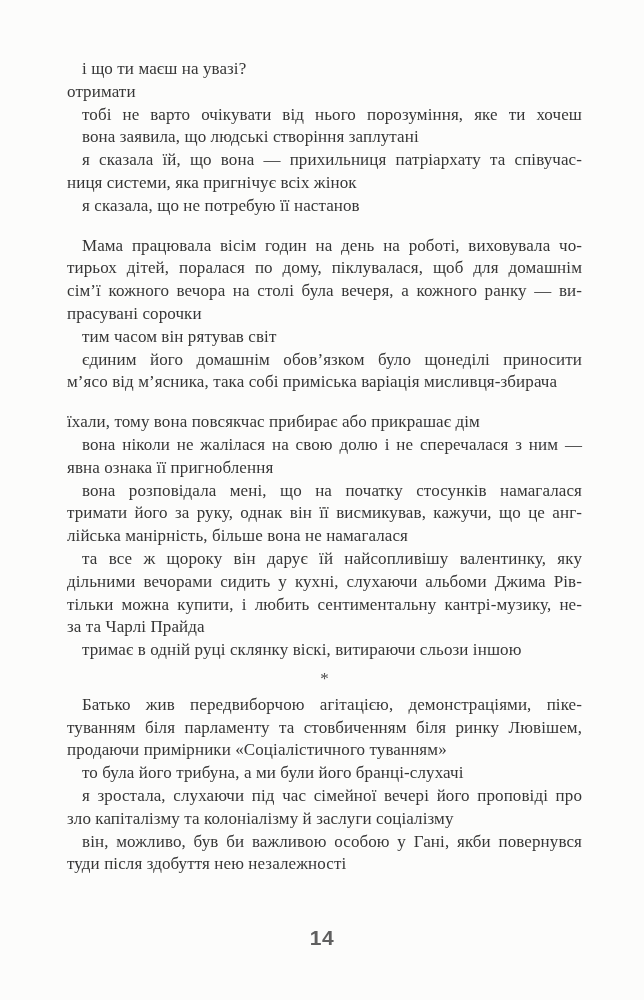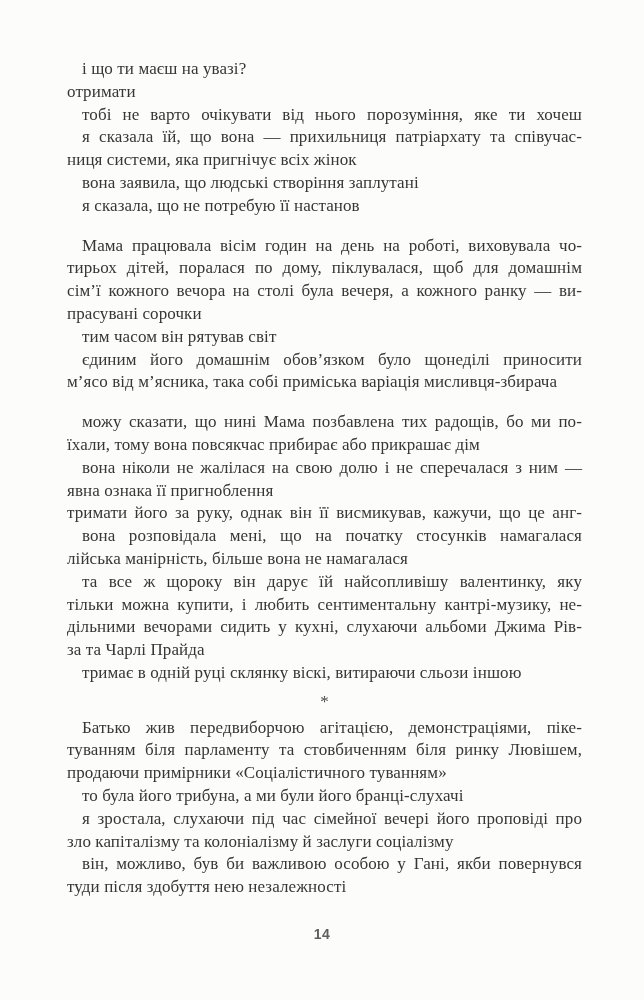--- a/index.html
+++ b/index.html
@@ -48,44 +48,44 @@
     color: #4a4a4a;
   }
   .page-number {
     position: absolute;
     top: 926px;
     left: 0;
     width: 644px;
     text-align: center;
     font-family: "Liberation Sans", "DejaVu Sans", sans-serif;
     font-weight: bold;
-    font-size: 14px;
+    font-size: 21px;
     color: var(--pagenum-color, #5f5f5f);
     letter-spacing: 0.5px;
   }
 </style>
 </head>
 <body>
 
 <div class="page" style="--page-bg: #fcfcfb; --text-color: #363636; --pagenum-color: #5f5f5f;">
   <div class="text-column">
       <div class="tblock">
         <div class="para">
           <div class="line first last">і що ти маєш на увазі?</div>
         </div>
         <div class="para">
           <div class="line last">отримати</div>
           <div class="line first">тобі не варто очікувати від нього порозуміння, яке ти хочеш</div>
         </div>
         <div class="para">
+          <div class="line first last">вона заявила, що людські створіння заплутані</div>
+        </div>
+        <div class="para">
           <div class="line first">я сказала їй, що вона — прихильниця патріархату та співучас-</div>
           <div class="line last">ниця системи, яка пригнічує всіх жінок</div>
-        </div>
-        <div class="para">
-          <div class="line first last">вона заявила, що людські створіння заплутані</div>
         </div>
         <div class="para">
           <div class="line first last">я сказала, що не потребую її настанов</div>
         </div>
       </div>
       <div class="tblock">
         <div class="para">
           <div class="line first">Мама працювала вісім годин на день на роботі, виховувала чо-</div>
           <div class="line">тирьох дітей, поралася по дому, піклувалася, щоб для домашнім</div>
           <div class="line">сім’ї кожного вечора на столі була вечеря, а кожного ранку — ви-</div>
@@ -94,36 +94,35 @@
         <div class="para">
           <div class="line first last">тим часом він рятував світ</div>
         </div>
         <div class="para">
           <div class="line first">єдиним його домашнім обов’язком було щонеділі приносити</div>
           <div class="line last">м’ясо від м’ясника, така собі приміська варіація мисливця-збирача</div>
         </div>
       </div>
       <div class="tblock">
         <div class="para">
-          <div class="line first">можу сказати, що нині Мама позбавлена тих радощів, бо ми по-</div>
           <div class="line last">їхали, тому вона повсякчас прибирає або прикрашає дім</div>
         </div>
         <div class="para">
           <div class="line first">вона ніколи не жалілася на свою долю і не сперечалася з ним —</div>
           <div class="line last">явна ознака її пригноблення</div>
         </div>
         <div class="para">
+          <div class="line first">вона розповідала мені, що на початку стосунків намагалася</div>
           <div class="line">тримати його за руку, однак він її висмикував, кажучи, що це анг-</div>
-          <div class="line first">вона розповідала мені, що на початку стосунків намагалася</div>
           <div class="line last">лійська манірність, більше вона не намагалася</div>
         </div>
         <div class="para">
           <div class="line first">та все ж щороку він дарує їй найсопливішу валентинку, яку</div>
+          <div class="line">дільними вечорами сидить у кухні, слухаючи альбоми Джима Рів-</div>
           <div class="line">тільки можна купити, і любить сентиментальну кантрі-музику, не-</div>
-          <div class="line">дільними вечорами сидить у кухні, слухаючи альбоми Джима Рів-</div>
           <div class="line last">за та Чарлі Прайда</div>
         </div>
         <div class="para">
           <div class="line first last">тримає в одній руці склянку віскі, витираючи сльози іншою</div>
         </div>
       </div>
       <div class="separator">*</div>
       <div class="tblock">
         <div class="para">
           <div class="line first">Батько жив передвиборчою агітацією, демонстраціями, піке-</div>

